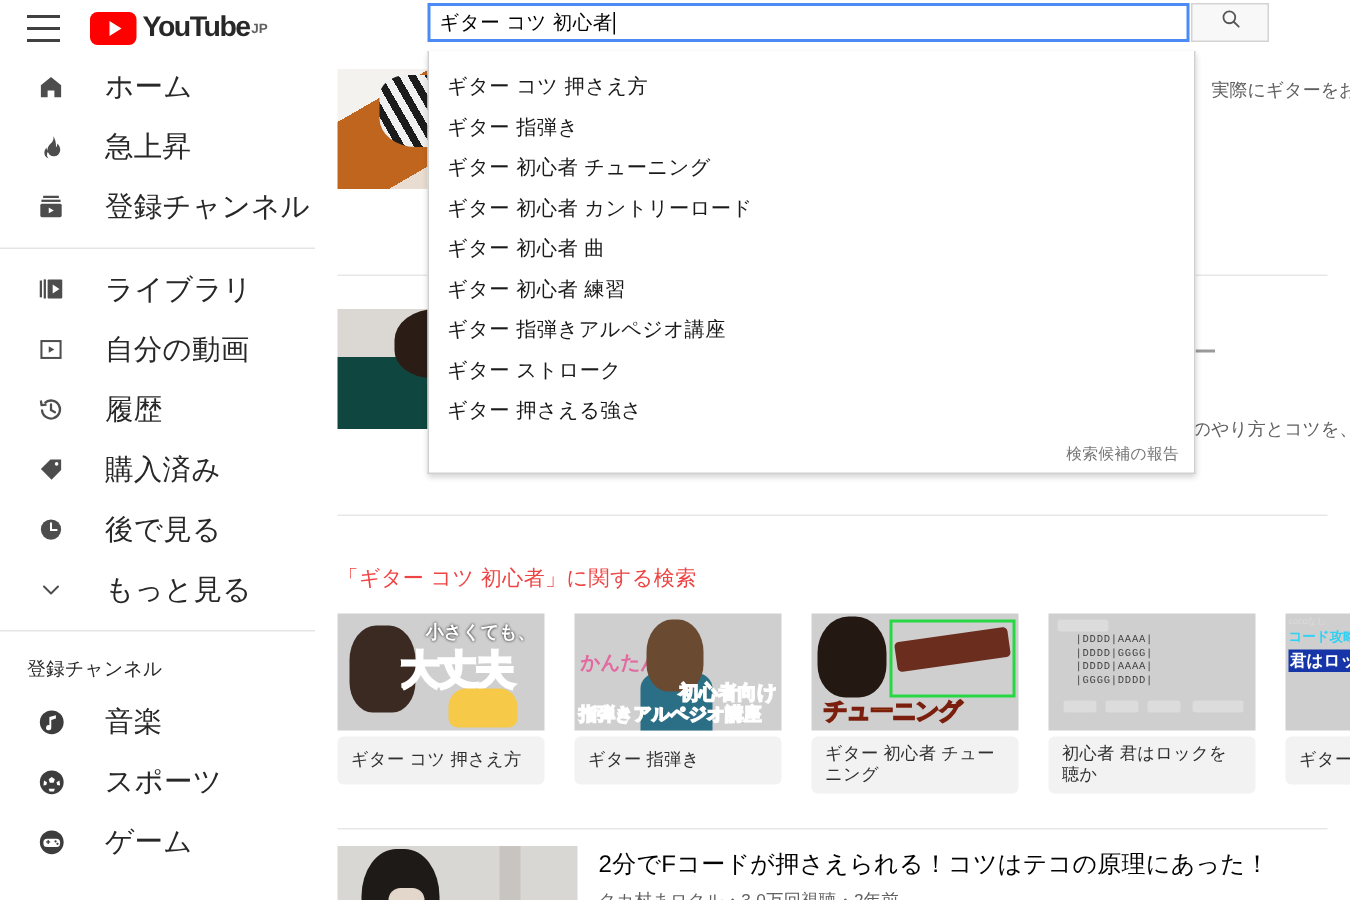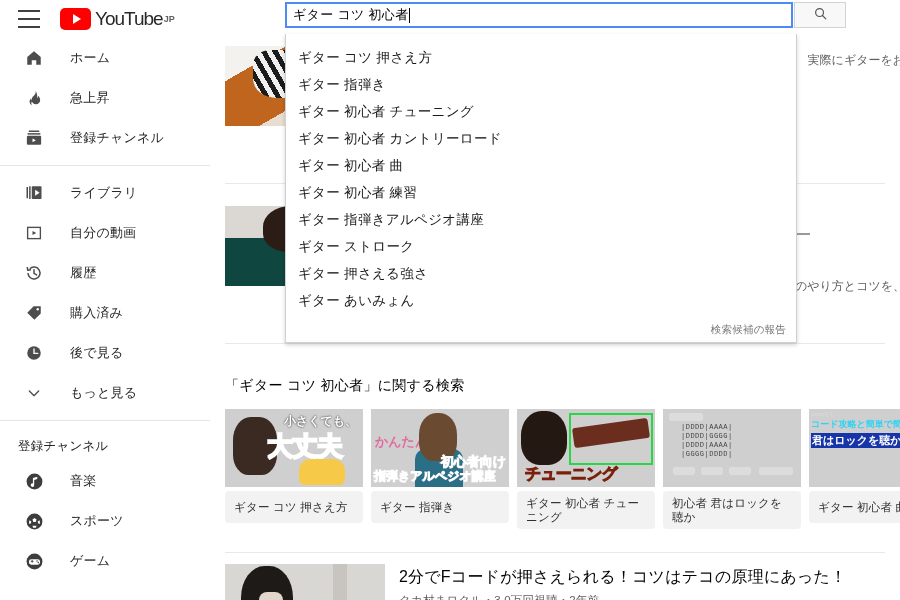--- a/index.html
+++ b/index.html
@@ -30,21 +30,21 @@
   .yt-play{
     width:31px;height:22px;background:#ff0000;border-radius:5px;
     display:flex;align-items:center;justify-content:center;margin-right:4px;
   }
   .yt-play:after{
     content:"";display:block;width:0;height:0;
     border-left:8px solid #fff;border-top:5px solid transparent;border-bottom:5px solid transparent;
     margin-left:2px;
   }
   .yt-word{
-    font-size:19px;font-weight:normal;letter-spacing:-1.0px;color:#282828;
+    font-size:19px;font-weight:bold;letter-spacing:-1.0px;color:#282828;
     font-family:"Liberation Sans",sans-serif;line-height:22px;
   }
   .yt-sup{font-size:9px;vertical-align:super;color:#606060;margin-left:1px;font-weight:bold;letter-spacing:0;}
 
   .searchwrap{position:absolute;left:285px;top:2px;width:563px;height:28px;display:flex;}
   .searchbox{
     width:508px;height:26px;box-sizing:border-box;
     border:2px solid #4c8bf5;background:#fff;
     display:flex;align-items:center;padding:0 6px;
     position:relative;
@@ -71,21 +71,21 @@
   }
   .s-item{
     height:40px;display:flex;align-items:center;padding-left:22px;cursor:pointer;
   }
   .s-icon{
     width:24px;height:24px;display:flex;align-items:center;justify-content:center;
     color:#4d4d4d;flex:0 0 24px;
   }
   .s-icon svg{display:block;}
   .s-label{
-    margin-left:24px;font-size:13px;color:#282828;letter-spacing:.2px;white-space:nowrap;
+    margin-left:24px;font-size:19px;color:#282828;letter-spacing:.2px;white-space:nowrap;
   }
   .s-divider{height:1px;background:#e5e5e5;margin:7px 0 7px 0;}
   .s-heading{
     font-size:12.5px;color:#282828;letter-spacing:.2px;
     padding:10px 0 6px 18px;font-weight:normal;
   }
 
   
   .main{
     position:absolute;left:210px;top:38px;width:690px;height:562px;
@@ -125,24 +125,24 @@
   }
   .dd-footer span{
     font-size:10.5px;color:#767676;cursor:pointer;letter-spacing:.2px;
   }
 
   
   .related{
     position:absolute;left:0;top:325px;width:690px;
   }
   .related-title{
-    font-size:14px;color:#000000;padding:14px 0 0 0;letter-spacing:.3px;white-space:nowrap;
+    font-size:14px;color:#ef4444;padding:14px 0 0 0;letter-spacing:.3px;white-space:nowrap;
   }
   .carousel{
-    display:flex;gap:8px;margin-top:14px;
+    display:flex;gap:20px;margin-top:14px;
   }
   .card{
     width:138px;flex:0 0 138px;background:#fff;cursor:pointer;
   }
   .card .thumb{
     width:138px;height:78px;overflow:hidden;position:relative;background:#cfcfcf;
   }
   .card .chip{
     background:#f2f2f2;border-radius:4px;margin-top:4px;
     min-height:32px;display:flex;align-items:center;padding:5px 9px;
@@ -445,21 +445,20 @@
   <div class="dropdown">
     <div class="sug">ギター コツ 押さえ方</div>
     <div class="sug">ギター 指弾き</div>
     <div class="sug">ギター 初心者 チューニング</div>
     <div class="sug">ギター 初心者 カントリーロード</div>
     <div class="sug">ギター 初心者 曲</div>
     <div class="sug">ギター 初心者 練習</div>
     <div class="sug">ギター 指弾きアルペジオ講座</div>
     <div class="sug">ギター ストローク</div>
     <div class="sug">ギター 押さえる強さ</div>
-    <div class="sug">ギター あいみょん</div>
     <div class="dd-footer">
       <span>検索候補の報告</span>
     </div>
   </div>
 
   <div class="topbar">
     <div class="hamburger">
       <i></i>
         <i></i>
         <i></i>

